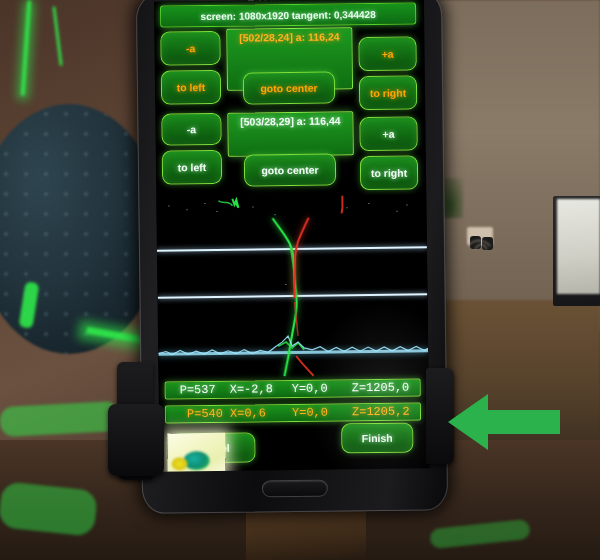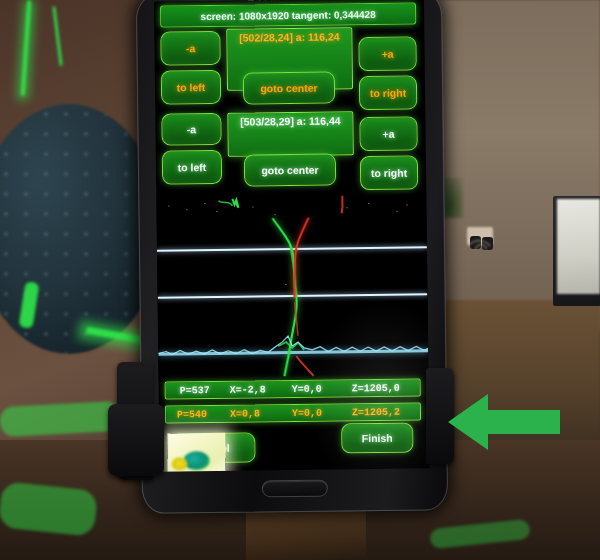--- a/index.html
+++ b/index.html
@@ -182,21 +182,21 @@
 
   
   .data-row {
     position:absolute; left:6px; width:256px; height:18px;
     border:1.3px solid #7ee03a; border-radius:2px;
     background:linear-gradient(180deg,#1b941d,#0e6a11);
     box-shadow:0 0 6px rgba(90,230,70,.5);
     display:flex; align-items:center;
   }
   .data-row .cell {
-    font-size:10px; font-weight:bold; font-family:"Liberation Mono", monospace;
+    font-size:12px; font-weight:normal; font-family:"Liberation Mono", monospace;
     white-space:nowrap; position:absolute;
   }
   .data-row.amber .cell { color:#ffb31f; text-shadow:0 0 4px rgba(255,160,20,.85); }
   .data-row.white .cell { color:#f5fff9; text-shadow:0 0 4px rgba(210,255,225,.85); }
 
   .thumb {
     position:absolute; left:8px; top:432px; width:58px; height:44px;
     background:linear-gradient(150deg,#fdfde8 0%,#f4f6c8 35%,#e9f0b0 70%,#fbfbe6 100%);
     box-shadow:0 0 14px 5px rgba(255,255,215,.75);
     overflow:hidden; z-index:6;
@@ -363,22 +363,22 @@
       </svg>
     </div>
 
     <div class="data-row white" style="top:380px;">
       <span class="cell" style="left:14px;">P=537</span>
       <span class="cell" style="left:64px;">X=-2,8</span>
       <span class="cell" style="left:126px;">Y=0,0</span>
       <span class="cell" style="left:186px;">Z=1205,0</span>
     </div>
     <div class="data-row amber" style="top:404px;">
-      <span class="cell" style="left:11px;">P=540</span>
-      <span class="cell" style="left:64px;">X=0,8</span>
+      <span class="cell" style="left:21px;">P=540</span>
+      <span class="cell" style="left:64px;">X=0,6</span>
       <span class="cell" style="left:126px;">Y=0,0</span>
       <span class="cell" style="left:186px;">Z=1205,2</span>
     </div>
 
     <div class="btn white" style="left:10px; top:432px; width:86px; height:30px;">
       <span>Cancel</span>
     </div>
     <div class="btn white" style="left:182px; top:424px; width:72px; height:30px;">
       <span>Finish</span>
     </div>

